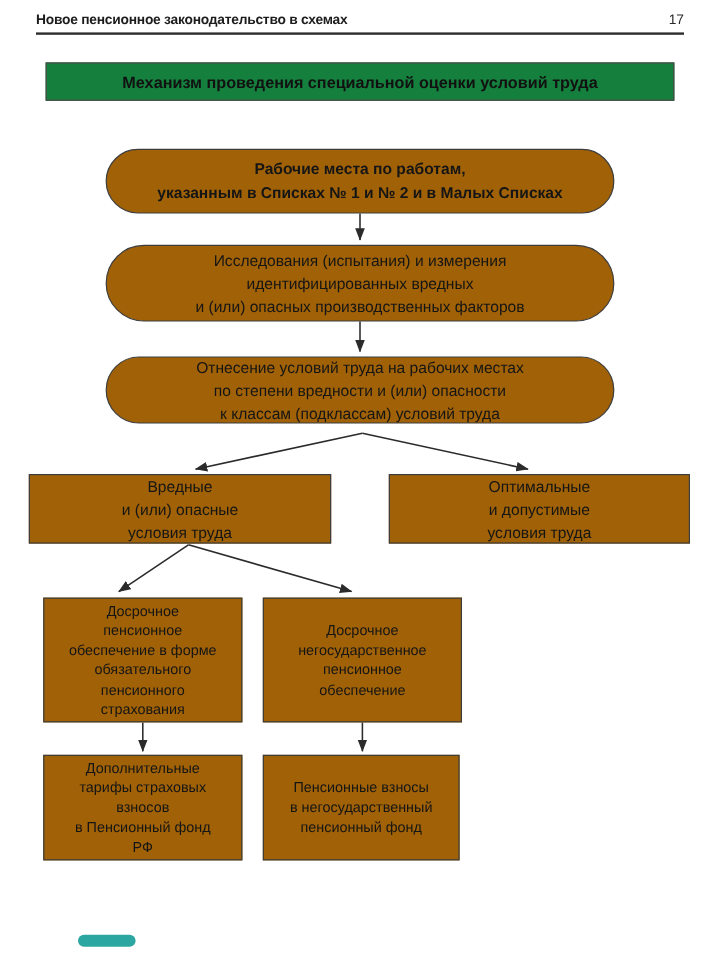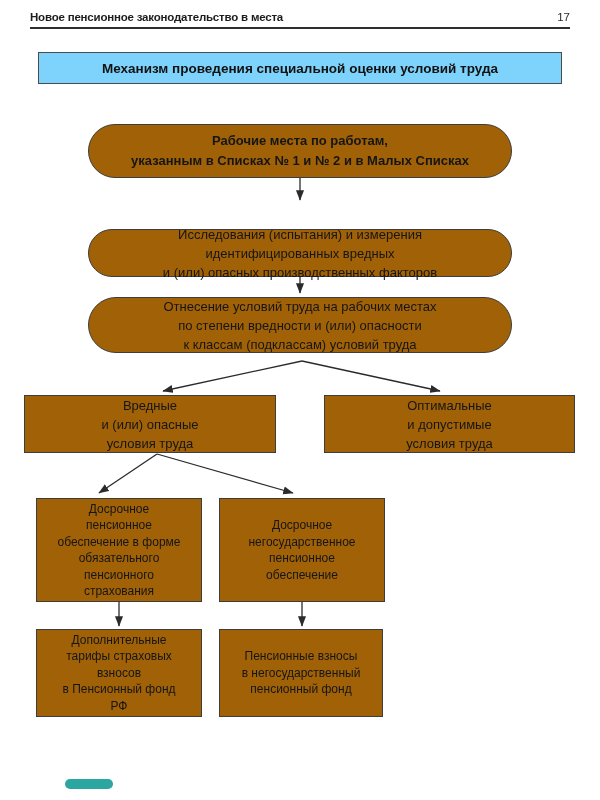--- a/index.html
+++ b/index.html
@@ -23,21 +23,21 @@
     font-size:11.5px;color:#2a2a2a;
   }
   .hdr-rule{
     position:absolute;left:30px;top:27px;width:540px;height:2px;
     background:#2e2e2e;
   }
 
   
   .title-box{
     position:absolute;left:38px;top:52px;width:524px;height:32px;
-    border:1.5px solid #4a4a4a;background:#7dd3fc;
+    border:1.5px solid #4a4a4a;background:#15803d;
     display:flex;align-items:center;justify-content:center;
     box-sizing:border-box;
   }
   .title-box .t{font-size:13.5px;font-weight:bold;text-align:center;color:#111;}
 
   
   .node{
     position:absolute;box-sizing:border-box;
     border:1.4px solid #3d3d3d;background:#a16207;
     display:flex;align-items:center;justify-content:center;
@@ -47,42 +47,42 @@
 
   .round{border-radius:32px;}
   .round .lbl{font-size:13px;line-height:19px;}
   .bold .lbl{font-weight:bold;line-height:20px;}
 
   .mid .lbl{font-size:13px;line-height:19px;}
   .small .lbl{font-size:12px;line-height:16.5px;}
 
   
   .n-workplaces{left:88px;top:124px;width:424px;height:54px;border-radius:27px;}
-  .n-research  {left:88px;top:204px;width:424px;height:48px;margin-top:25px;}
+  .n-research  {left:88px;top:204px;width:424px;height:64px;}
   .n-classify  {left:88px;top:297px;width:424px;height:56px;}
   .n-harmful   {left:24px; top:395px;width:252px;height:58px;}
   .n-optimal   {left:324px;top:395px;width:251px;height:58px;}
   .n-early-state  {left:36px; top:498px;width:166px;height:104px;}
   .n-early-private{left:219px;top:498px;width:166px;height:104px;}
   .n-tariffs      {left:36px; top:629px;width:166px;height:88px;}
   .n-contrib      {left:219px;top:629px;width:164px;height:88px;}
 
   .arrows{position:absolute;left:0;top:0;pointer-events:none;}
 
   .footer-bar{
     position:absolute;left:65px;top:779px;width:48px;height:10px;
     border-radius:5px;background:#2ca6a0;
   }
 </style>
 </head>
 <body>
 
 <div class="page">
 
-  <div class="hdr-title">Новое пенсионное законодательство в места</div>
+  <div class="hdr-title">Новое пенсионное законодательство в схемах</div>
   <div class="hdr-page">17</div>
   <div class="hdr-rule"></div>
 
   <div class="title-box">
     <div class="t">Механизм проведения специальной оценки условий труда</div>
   </div>
 
   <svg class="arrows" width="600" height="800" viewBox="0 0 600 800">
     <defs>
       <marker id="ah" markerWidth="9" markerHeight="7" refX="7.5" refY="3.5" orient="auto">

